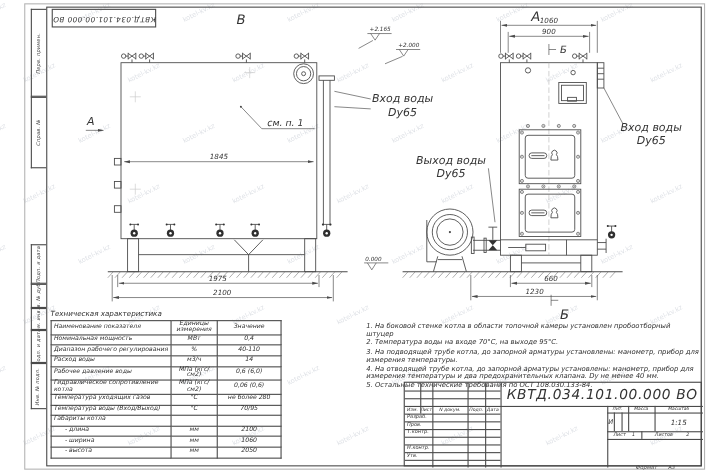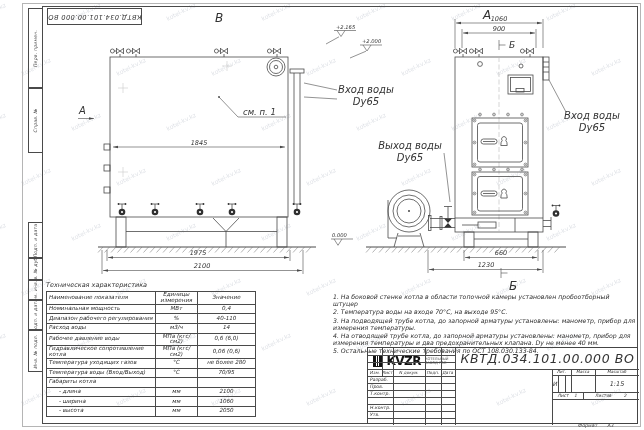--- a/index.html
+++ b/index.html
@@ -531,28 +531,20 @@
     <div class="tc cen" style="left:184px;top:27px;width:6.5px;height:17px;font-size:6px">И</div>
     <div class="tc cen" style="left:227px;top:27px;width:44px;height:17px;font-size:6.5px">1:15</div>
     <div class="tc sheetcell" style="left:184px;width:31px">
       <span>Лист</span>
       <span>1</span>
     </div>
     <div class="tc sheetcell" style="left:215px;width:56px">
       <span>Листов</span>
       <span>2</span>
     </div>
-    <div class="logo-row">
-      <div class="emblem"></div>
-      <span class="logo-txt">KVZR</span>
-      <span class="company">
-        <span>КОТЕЛЬНЫЙ</span><br>
-        <span>ЗАВОД РЭП</span>
-      </span>
-    </div>
   </div>
 
   <div class="abs fmt ov">
     <span>Формат</span>
     <span>А3</span>
   </div>
 
 </div>
 
 </body></html>

